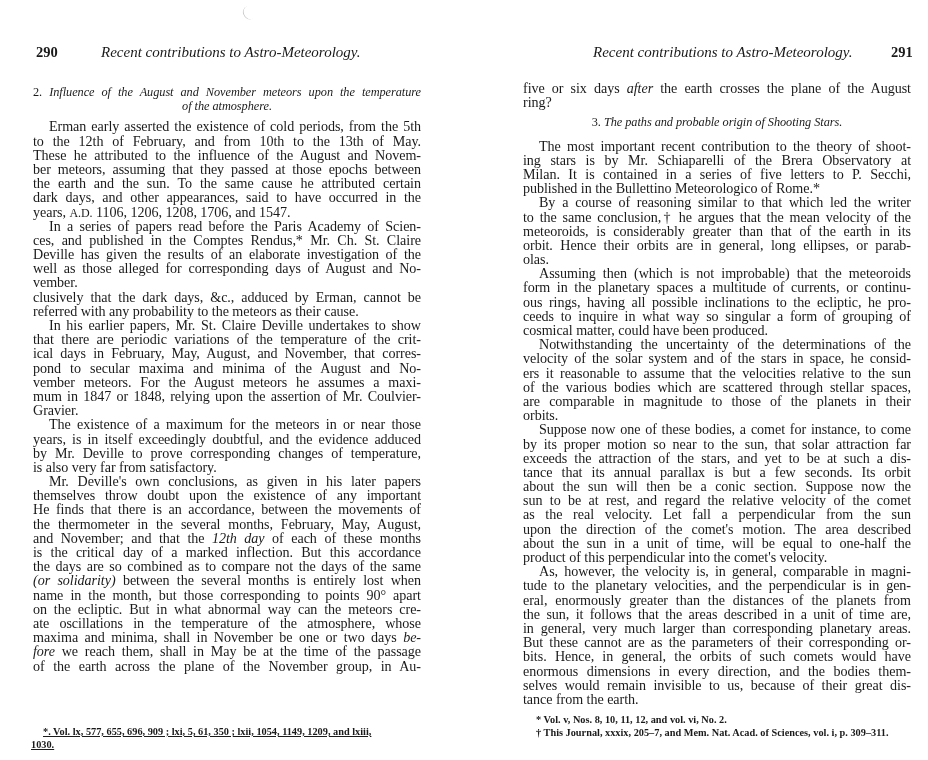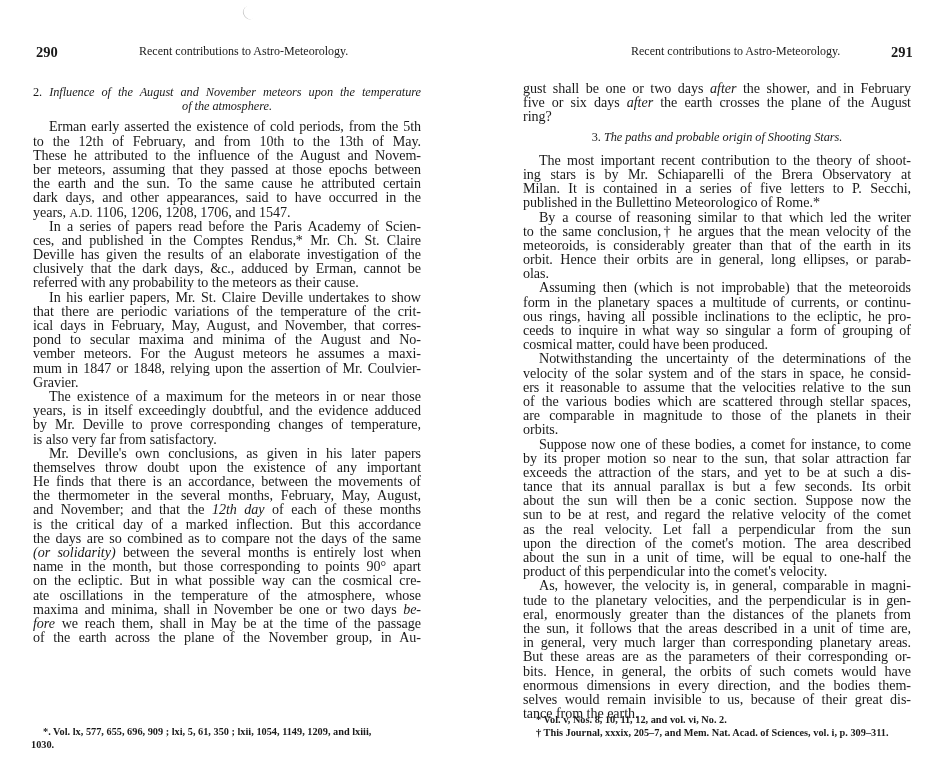--- a/index.html
+++ b/index.html
@@ -3,39 +3,39 @@
 <meta charset="utf-8">
 <style>
   html, body { margin: 0; padding: 0; background: #ffffff; }
   body { width: 928px; height: 760px; position: relative; overflow: hidden;
          font-family: "DejaVu Serif", "Liberation Serif", serif; color: #1a1a1a; }
   .page { position: absolute; top: 0; height: 760px; }
   .page.left { left: 0; width: 464px; }
   .page.right { left: 464px; width: 464px; }
   .header { position: absolute; top: 44px; font-size: 13.6px; white-space: nowrap; }
   .header .num { font-family: "Liberation Serif", serif; font-weight: bold; font-size: 14.5px; }
-  .header .title { font-family: "Liberation Serif", serif; font-size: 12px; margin-left: 38px; }
+  .header .title { font-style: italic; font-family: "Liberation Serif", serif; font-size: 15px; }
   .left .header .num { position: absolute; left: 36px; }
   .left .header .title { position: absolute; left: 101px; }
   .right .header .title { position: absolute; left: 129px; }
   .right .header .num { position: absolute; left: 427px; }
 
   .text { position: absolute; font-family: "Liberation Serif", serif; font-size: 14.1px; line-height: 14.2px; letter-spacing: -0.05px; }
   .left .text { left: 33px; width: 388px; top: 85px; }
   .right .text { left: 59px; width: 388px; top: 81px; }
   .line { display: block; white-space: nowrap; text-align: justify; text-align-last: justify; height: 14.2px; }
   .line.last { text-align-last: left; }
   .line.indent { padding-left: 16px; }
   .line.center { text-align: center; text-align-last: center; }
   .section-title { font-style: italic; font-size: 12.3px; font-family: Liberation Serif, serif; }
   .section-title .sn { font-style: normal; }
   em { font-style: italic; }
   .sc { font-variant: small-caps; font-size: 12px; }
   .footnotes { position: absolute; font-family: "Liberation Serif", serif; font-size: 10.3px; line-height: 12.5px; font-weight: bold; }
-  .left .footnotes { left: 31px; top: 726px; width: 390px; }
+  .left .footnotes { left: 31px; top: 726px; width: 390px; text-decoration: underline; }
   .right .footnotes { left: 72px; top: 714px; width: 380px; }
   .fline { display: block; white-space: nowrap; }
   .gap-s { height: 6px; }
   .gap-m { height: 9px; }
   .mark { position: absolute; left: 243px; top: 6px; width: 10px; height: 14px; border-left: 1.5px solid #c8c8c8; border-radius: 8px 0 0 8px; transform: rotate(-25deg); }
 </style>
 </head>
 <body>
 
 <div class="mark"></div>
@@ -53,20 +53,22 @@
     <span class="line indent">Erman early asserted the existence of cold periods, from the 5th</span>
     <span class="line">to the 12th of February, and from 10th to the 13th of May.</span>
     <span class="line">These he attributed to the influence of the August and Novem-</span>
     <span class="line">ber meteors, assuming that they passed at those epochs between</span>
     <span class="line">the earth and the sun. To the same cause he attributed certain</span>
     <span class="line">dark days, and other appearances, said to have occurred in the</span>
     <span class="line last"><span>years, </span><span class="sc">A.D.</span><span> 1106, 1206, 1208, 1706, and 1547.</span></span>
     <span class="line indent">In a series of papers read before the Paris Academy of Scien-</span>
     <span class="line">ces, and published in the Comptes Rendus,* Mr. Ch. St. Claire</span>
     <span class="line">Deville has given the results of an elaborate investigation of the</span>
+    <span class="line">well as those alleged for corresponding days of August and No-</span>
+    <span class="line last">vember.</span>
     <span class="line">clusively that the dark days, &amp;c., adduced by Erman, cannot be</span>
     <span class="line last">referred with any probability to the meteors as their cause.</span>
     <span class="line indent">In his earlier papers, Mr. St. Claire Deville undertakes to show</span>
     <span class="line">that there are periodic variations of the temperature of the crit-</span>
     <span class="line">ical days in February, May, August, and November, that corres-</span>
     <span class="line">pond to secular maxima and minima of the August and No-</span>
     <span class="line">vember meteors. For the August meteors he assumes a maxi-</span>
     <span class="line">mum in 1847 or 1848, relying upon the assertion of Mr. Coulvier-</span>
     <span class="line last">Gravier.</span>
     <span class="line indent">The existence of a maximum for the meteors in or near those</span>
@@ -75,41 +77,40 @@
     <span class="line last">is also very far from satisfactory.</span>
     <span class="line indent">Mr. Deville's own conclusions, as given in his later papers</span>
     <span class="line">themselves throw doubt upon the existence of any important</span>
     <span class="line">He finds that there is an accordance, between the movements of</span>
     <span class="line">the thermometer in the several months, February, May, August,</span>
     <span class="line"><span>and November; and that the </span><em>12th day</em><span> of each of these months</span></span>
     <span class="line">is the critical day of a marked inflection. But this accordance</span>
     <span class="line">the days are so combined as to compare not the days of the same</span>
     <span class="line"><em>(or solidarity)</em><span> between the several months is entirely lost when</span></span>
     <span class="line">name in the month, but those corresponding to points 90° apart</span>
-    <span class="line">on the ecliptic. But in what possible way can the cosmical cre-</span>
+    <span class="line">on the ecliptic. But in what abnormal way can the meteors cre-</span>
     <span class="line">ate oscillations in the temperature of the atmosphere, whose</span>
     <span class="line"><span>maxima and minima, shall in November be one or two days </span><em>be-</em></span>
     <span class="line"><em>fore</em><span> we reach them, shall in May be at the time of the passage</span></span>
     <span class="line">of the earth across the plane of the November group, in Au-</span>
   </div>
 
   <div class="footnotes">
     <span class="fline" style="padding-left:12px">*. Vol. lx, 577, 655, 696, 909 ; lxi, 5, 61, 350 ; lxii, 1054, 1149, 1209, and lxiii,</span>
     <span class="fline">1030.</span>
   </div>
 </div>
 
 <div class="page right">
   <div class="header">
     <span class="title">Recent contributions to Astro-Meteorology.</span>
     <span class="num">291</span>
   </div>
 
   <div class="text">
-    <span class="line"><span>gust shall be one or two days </span><em>after</em><span> the shower, and in February</span></span>
     <span class="line"><span>five or six days </span><em>after</em><span> the earth crosses the plane of the August</span></span>
     <span class="line last">ring?</span>
     <span class="gap-s" style="display:block"></span>
     <span class="line center section-title"><span class="sn">3.</span> <span>The paths and probable origin of Shooting Stars.</span></span>
     <span class="gap-m" style="display:block"></span>
     <span class="line indent">The most important recent contribution to the theory of shoot-</span>
     <span class="line">ing stars is by Mr. Schiaparelli of the Brera Observatory at</span>
     <span class="line">Milan. It is contained in a series of five letters to P. Secchi,</span>
     <span class="line last">published in the Bullettino Meteorologico of Rome.*</span>
     <span class="line indent">By a course of reasoning similar to that which led the writer</span>
@@ -136,21 +137,21 @@
     <span class="line">sun to be at rest, and regard the relative velocity of the comet</span>
     <span class="line">as the real velocity. Let fall a perpendicular from the sun</span>
     <span class="line">upon the direction of the comet's motion. The area described</span>
     <span class="line">about the sun in a unit of time, will be equal to one-half the</span>
     <span class="line last">product of this perpendicular into the comet's velocity.</span>
     <span class="line indent">As, however, the velocity is, in general, comparable in magni-</span>
     <span class="line">tude to the planetary velocities, and the perpendicular is in gen-</span>
     <span class="line">eral, enormously greater than the distances of the planets from</span>
     <span class="line">the sun, it follows that the areas described in a unit of time are,</span>
     <span class="line">in general, very much larger than corresponding planetary areas.</span>
-    <span class="line">But these areas are as the parameters of their corresponding or-</span>
+    <span class="line">But these cannot are as the parameters of their corresponding or-</span>
     <span class="line">bits. Hence, in general, the orbits of such comets would have</span>
     <span class="line">enormous dimensions in every direction, and the bodies them-</span>
     <span class="line">selves would remain invisible to us, because of their great dis-</span>
     <span class="line last">tance from the earth.</span>
   </div>
 
   <div class="footnotes">
     <span class="fline">* Vol. v, Nos. 8, 10, 11, 12, and vol. vi, No. 2.</span>
     <span class="fline">† This Journal, xxxix, 205–7, and Mem. Nat. Acad. of Sciences, vol. i, p. 309–311.</span>
   </div>

